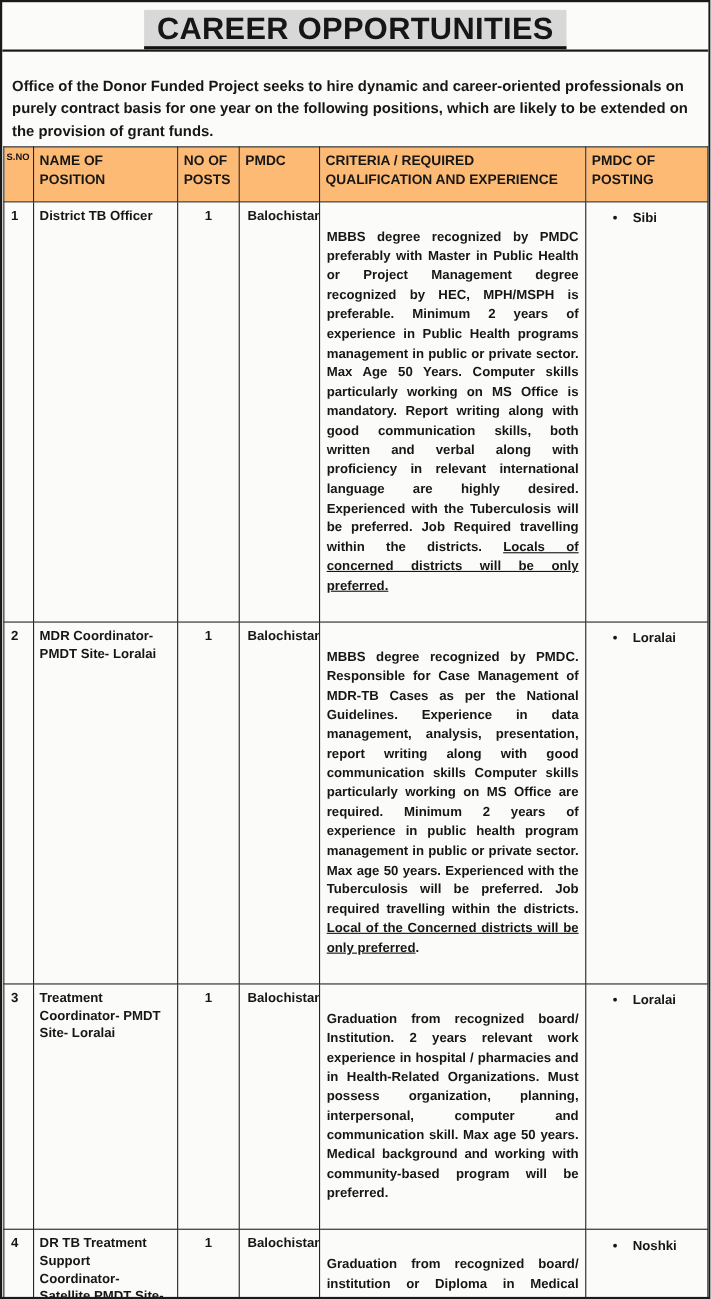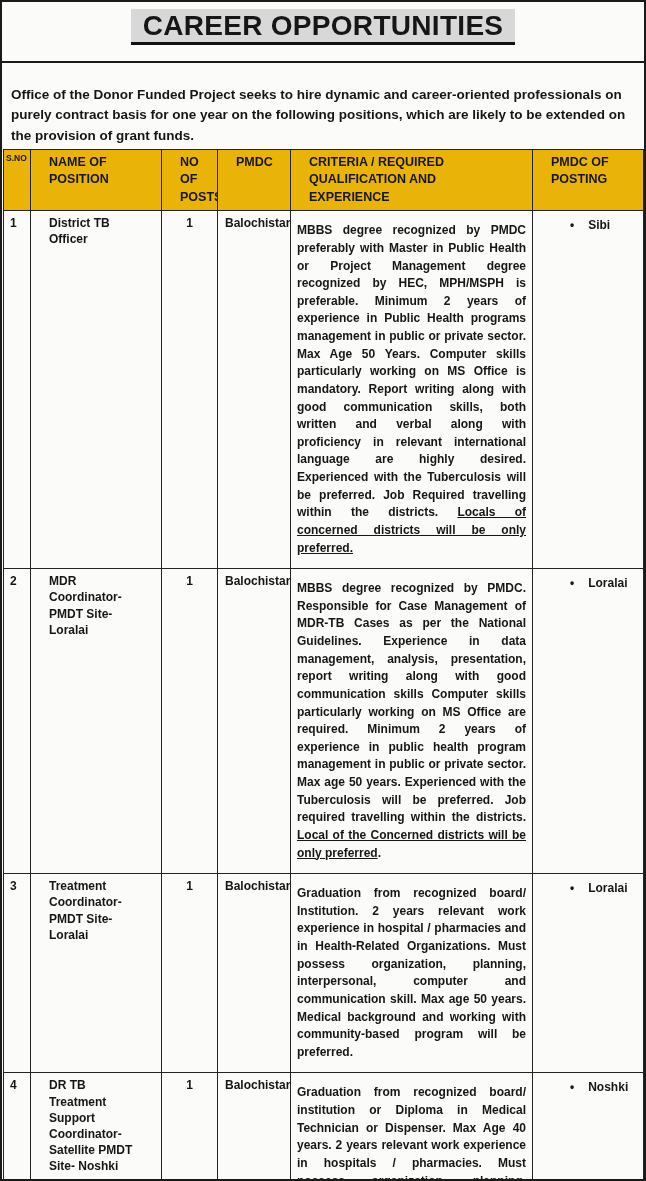--- a/index.html
+++ b/index.html
@@ -12,21 +12,21 @@
   }
   .ad {
     box-sizing:border-box;
     width:646px; height:1181px;
     border:2px solid #1a1a1a;
     background:#fbfbf9;
     display:flex; flex-direction:column;
     overflow:hidden;
   }
   .title-section {
-    padding:7px 4px 16px;
+    padding:7px 4px 0;
     text-align:center;
     border-bottom:2px solid #1a1a1a;
   }
   .title-highlight {
     display:inline-block;
     background:#d8d8d8;
     padding:1px 12px 0;
     border-bottom:3px solid #111;
     font-size:28px;
     letter-spacing:0.3px;
@@ -37,36 +37,36 @@
 
   table {
     border-collapse:collapse;
     table-layout:fixed;
     width:640px;
     margin:0 1px;
   }
   th, td {
     border:1.5px solid #242424;
     vertical-align:top;
-    padding:4px 18px;
+    padding:4px 5px;
     overflow:hidden;
   }
   thead tr { height:50px; }
   th {
-    background:#eab308;
+    background:#fdba74;
     font-size:12.5px;
     text-align:left;
     line-height:1.4;
   }
   th.sno-h { font-size:8.5px; padding:3px 2px; }
   td { font-size:12px; line-height:1.35; }
   td.sno { padding-left:6px; }
   td.posts { text-align:center; }
   td.quota { padding-left:7px;margin-left:26px; }
-  td.criteria { text-align:justify; line-height:1.47; padding:11px 6px; }
+  td.criteria { text-align:justify; line-height:1.47; padding:23px 6px; }
   .u { text-decoration:underline; }
   td.place { padding-top:6px; }
   .place-wrap { display:flex; gap:14px; padding-left:19px; }
   tbody tr:nth-child(1) { height:273px; }
   tbody tr:nth-child(2) { height:243px; }
   tbody tr:nth-child(3) { height:156px; }
   tbody tr:nth-child(4) { height:183px; }
 </style>
 </head>
 <body>

